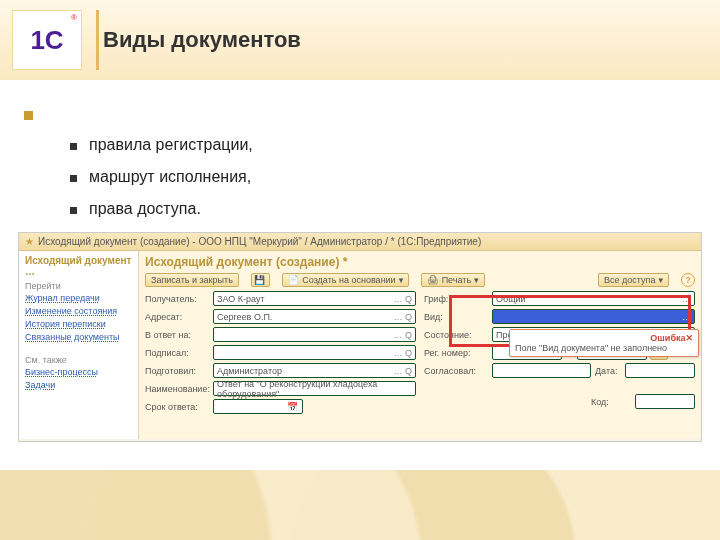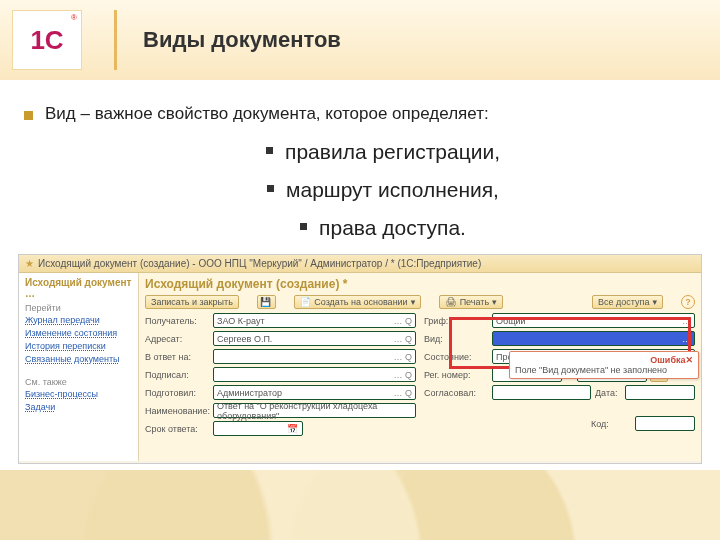--- a/index.html
+++ b/index.html
@@ -21,39 +21,39 @@
     background: #fff;
     border: 1px solid #f0d8a0;
     display: flex; align-items: center; justify-content: center;
     position: relative;
   }
   .logo-sq::after {
     content: "®";
     position: absolute; top: 2px; right: 4px;
     font-size: 8px; color: #d22;
   }
-  .logo-sq span { color: #be185d; font-weight: bold; font-size: 26px; }
+  .logo-sq span { color: #4c1d95; font-weight: bold; font-size: 26px; }
   .title-area {
     flex: 1;
     border-left: 3px solid #e8b860;
-    margin-left: 32px;
-    padding-left: 26px;
+    margin-left: 14px;
+    padding-left: 4px;
     height: 60px;
     display: flex; align-items: center;
   }
   h1.slide-title { font-size: 22px; color: #333; font-weight: bold; }
 
   .content {
     padding: 24px 24px 0 24px;
     font-size: 17px; color: #222;
   }
   .bullet-line { display:flex; align-items:flex-start; margin-bottom: 16px; }
   .sq-bullet { width:9px; height:9px; background:#c99a2e; margin:7px 12px 0 0; flex-shrink:0; }
   .sub-list { margin-left: 46px; }
-  .sub-line { display:flex; align-items:flex-start; margin-bottom:14px; font-size:21px;justify-content:center; }
+  .sub-line { display:flex; align-items:flex-start; margin-bottom:14px; font-size:16px; }
   .sq-bullet-sm { width:7px; height:7px; background:#333; margin:7px 12px 0 0; flex-shrink:0; }
 
   .screenshot {
     margin: 10px 18px 0 18px;
     border: 1px solid #ccc;
     font-size: 10px;
     color: #555;
     background: #f7f2e4;
     position: relative;
     height: 210px;
@@ -73,21 +73,21 @@
     background: #fff;
     border-right: 1px solid #e0d4b0;
     padding: 4px 6px;
     font-size: 9px;
   }
   .nav-head { color:#b8953a; font-weight:bold; margin-bottom:4px; font-size:10px; }
   .nav-link { color:#2a5db0; text-decoration: underline dotted; margin-bottom:3px; cursor:pointer; }
   .nav-sep { height:8px; }
   .form-pane { flex:1; background:#fff6df; padding:4px 6px; position:relative; }
   .form-title { color:#b8953a; font-weight:bold; font-size:12px; margin-bottom:4px; }
-  .toolbar { display:flex; gap:18px; align-items:center; margin-bottom:4px; font-size:9px; }
+  .toolbar { display:flex; gap:12px; align-items:center; margin-bottom:4px; font-size:9px; }
   .btn {
     background: linear-gradient(#fdf2d0,#f4dc9a);
     border:1px solid #c9aa60; border-radius:2px;
     padding:1px 5px; display:inline-flex; align-items:center; gap:3px;
     cursor:pointer;
   }
   .btn.icon-only { padding:1px 3px; }
   .form-grid { display:flex; gap:8px; }
   .form-col { flex:1; }
   .form-row { display:flex; align-items:center; margin-bottom:3px; font-size:9px; }
@@ -142,21 +142,20 @@
     <span>1C</span>
   </div>
   <div class="title-area">
     <h1 class="slide-title">Виды документов</h1>
   </div>
 </div>
 
 <div class="content">
   <div class="bullet-line">
     <div class="sq-bullet"></div>
-    <div>Вид – важное свойство документа, которое определяет:</div>
   </div>
   <div class="sub-list">
     <div class="sub-line">
         <div class="sq-bullet-sm"></div>
         <div>правила регистрации,</div>
       </div>
     <div class="sub-line">
         <div class="sq-bullet-sm"></div>
         <div>маршрут исполнения,</div>
       </div>

